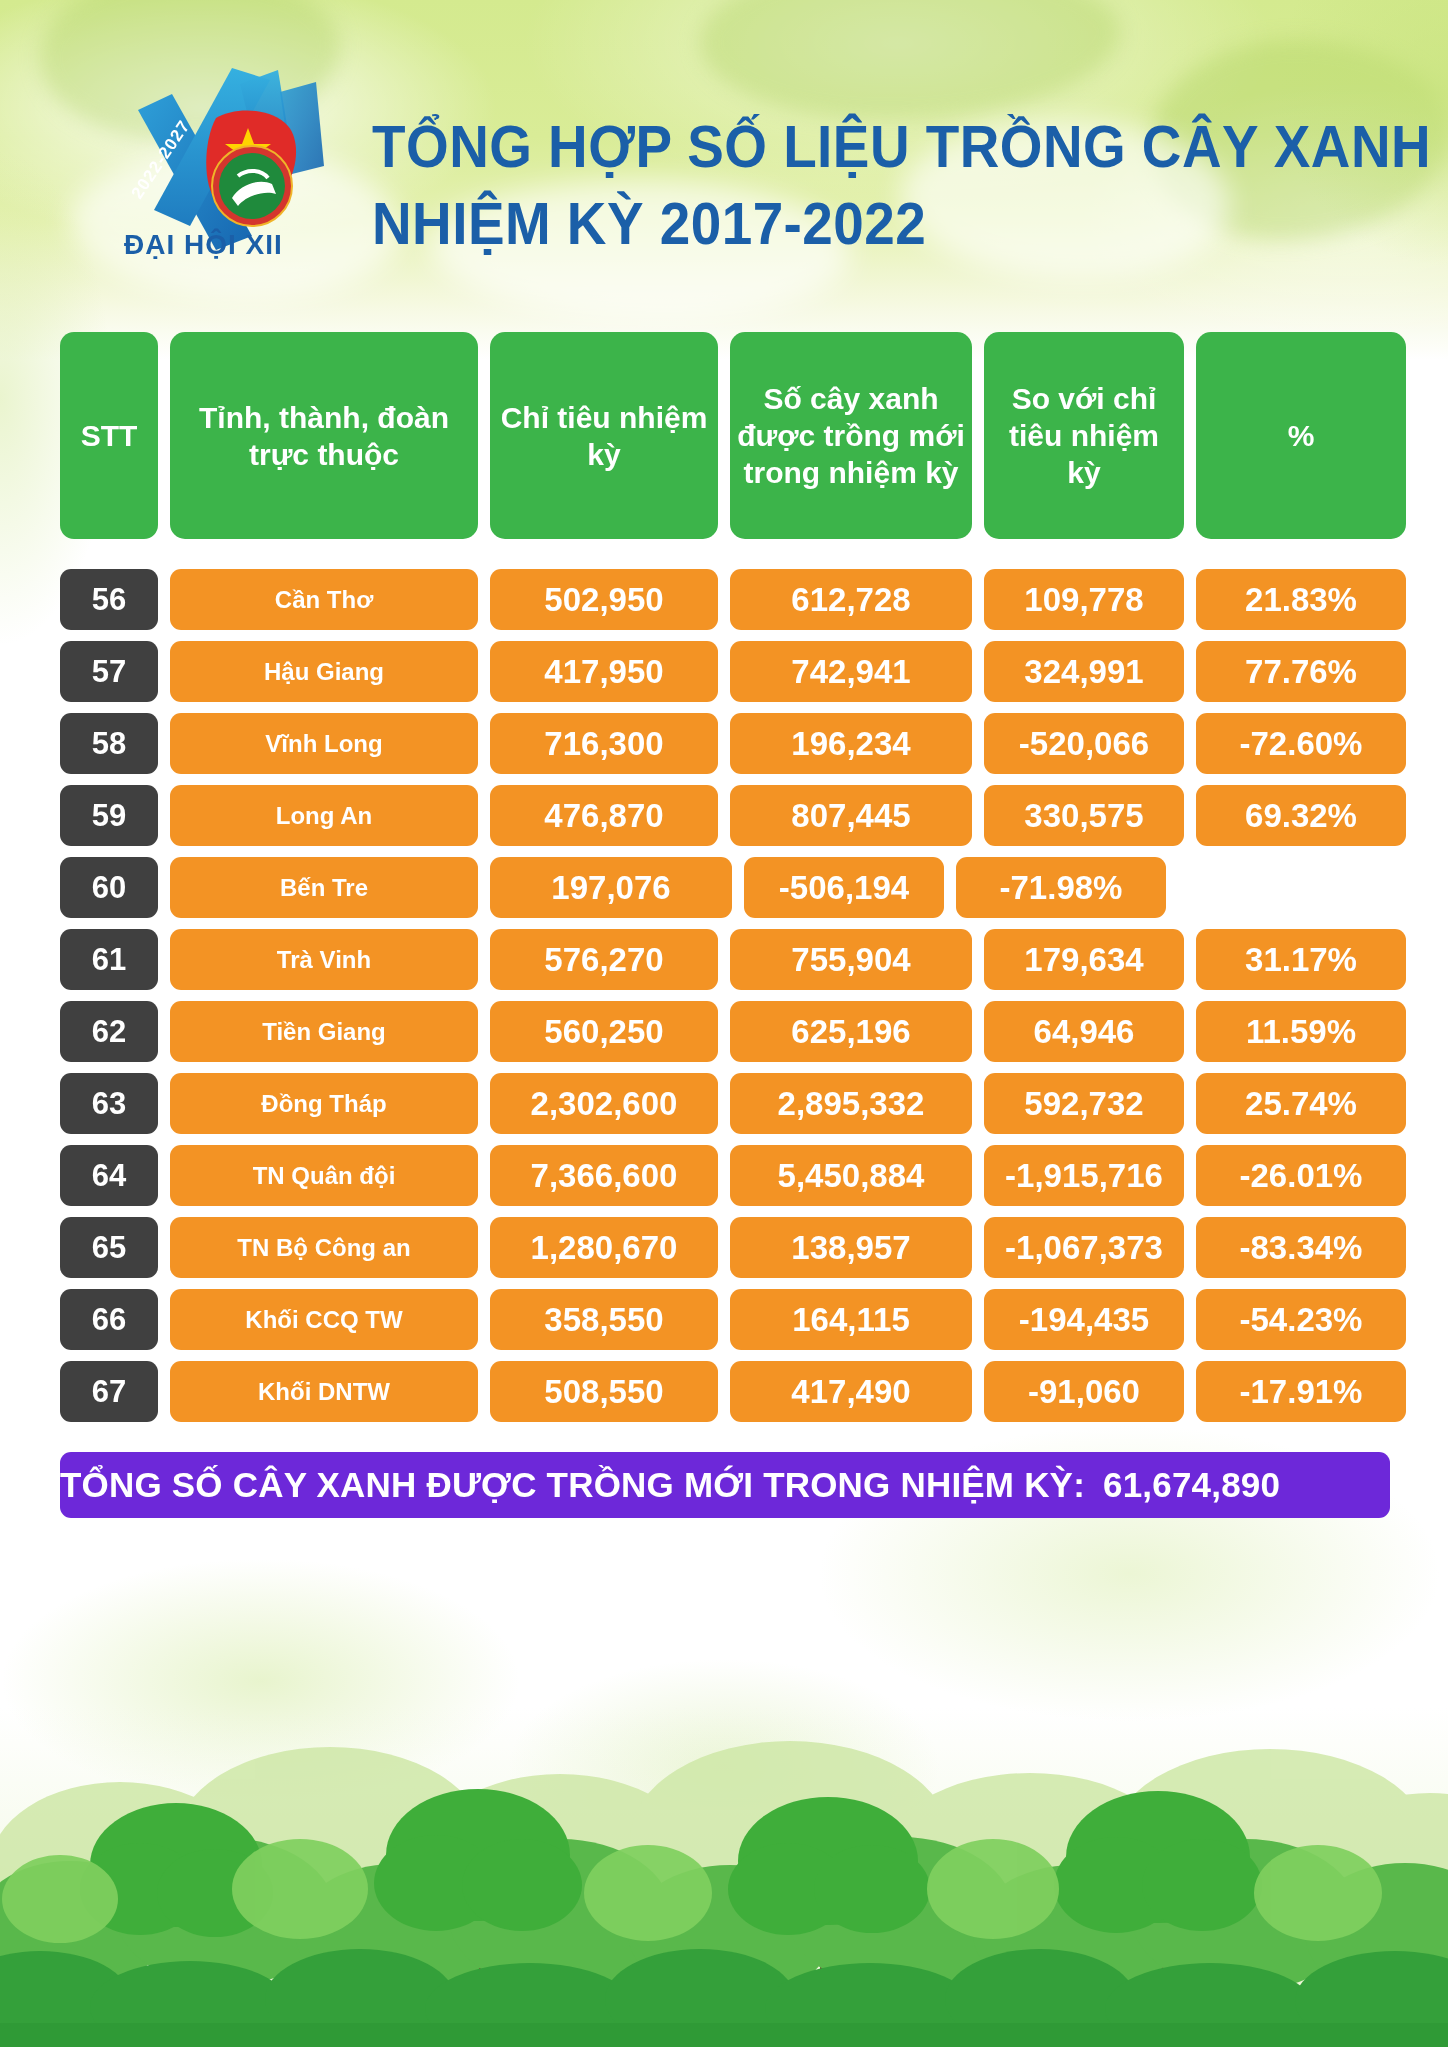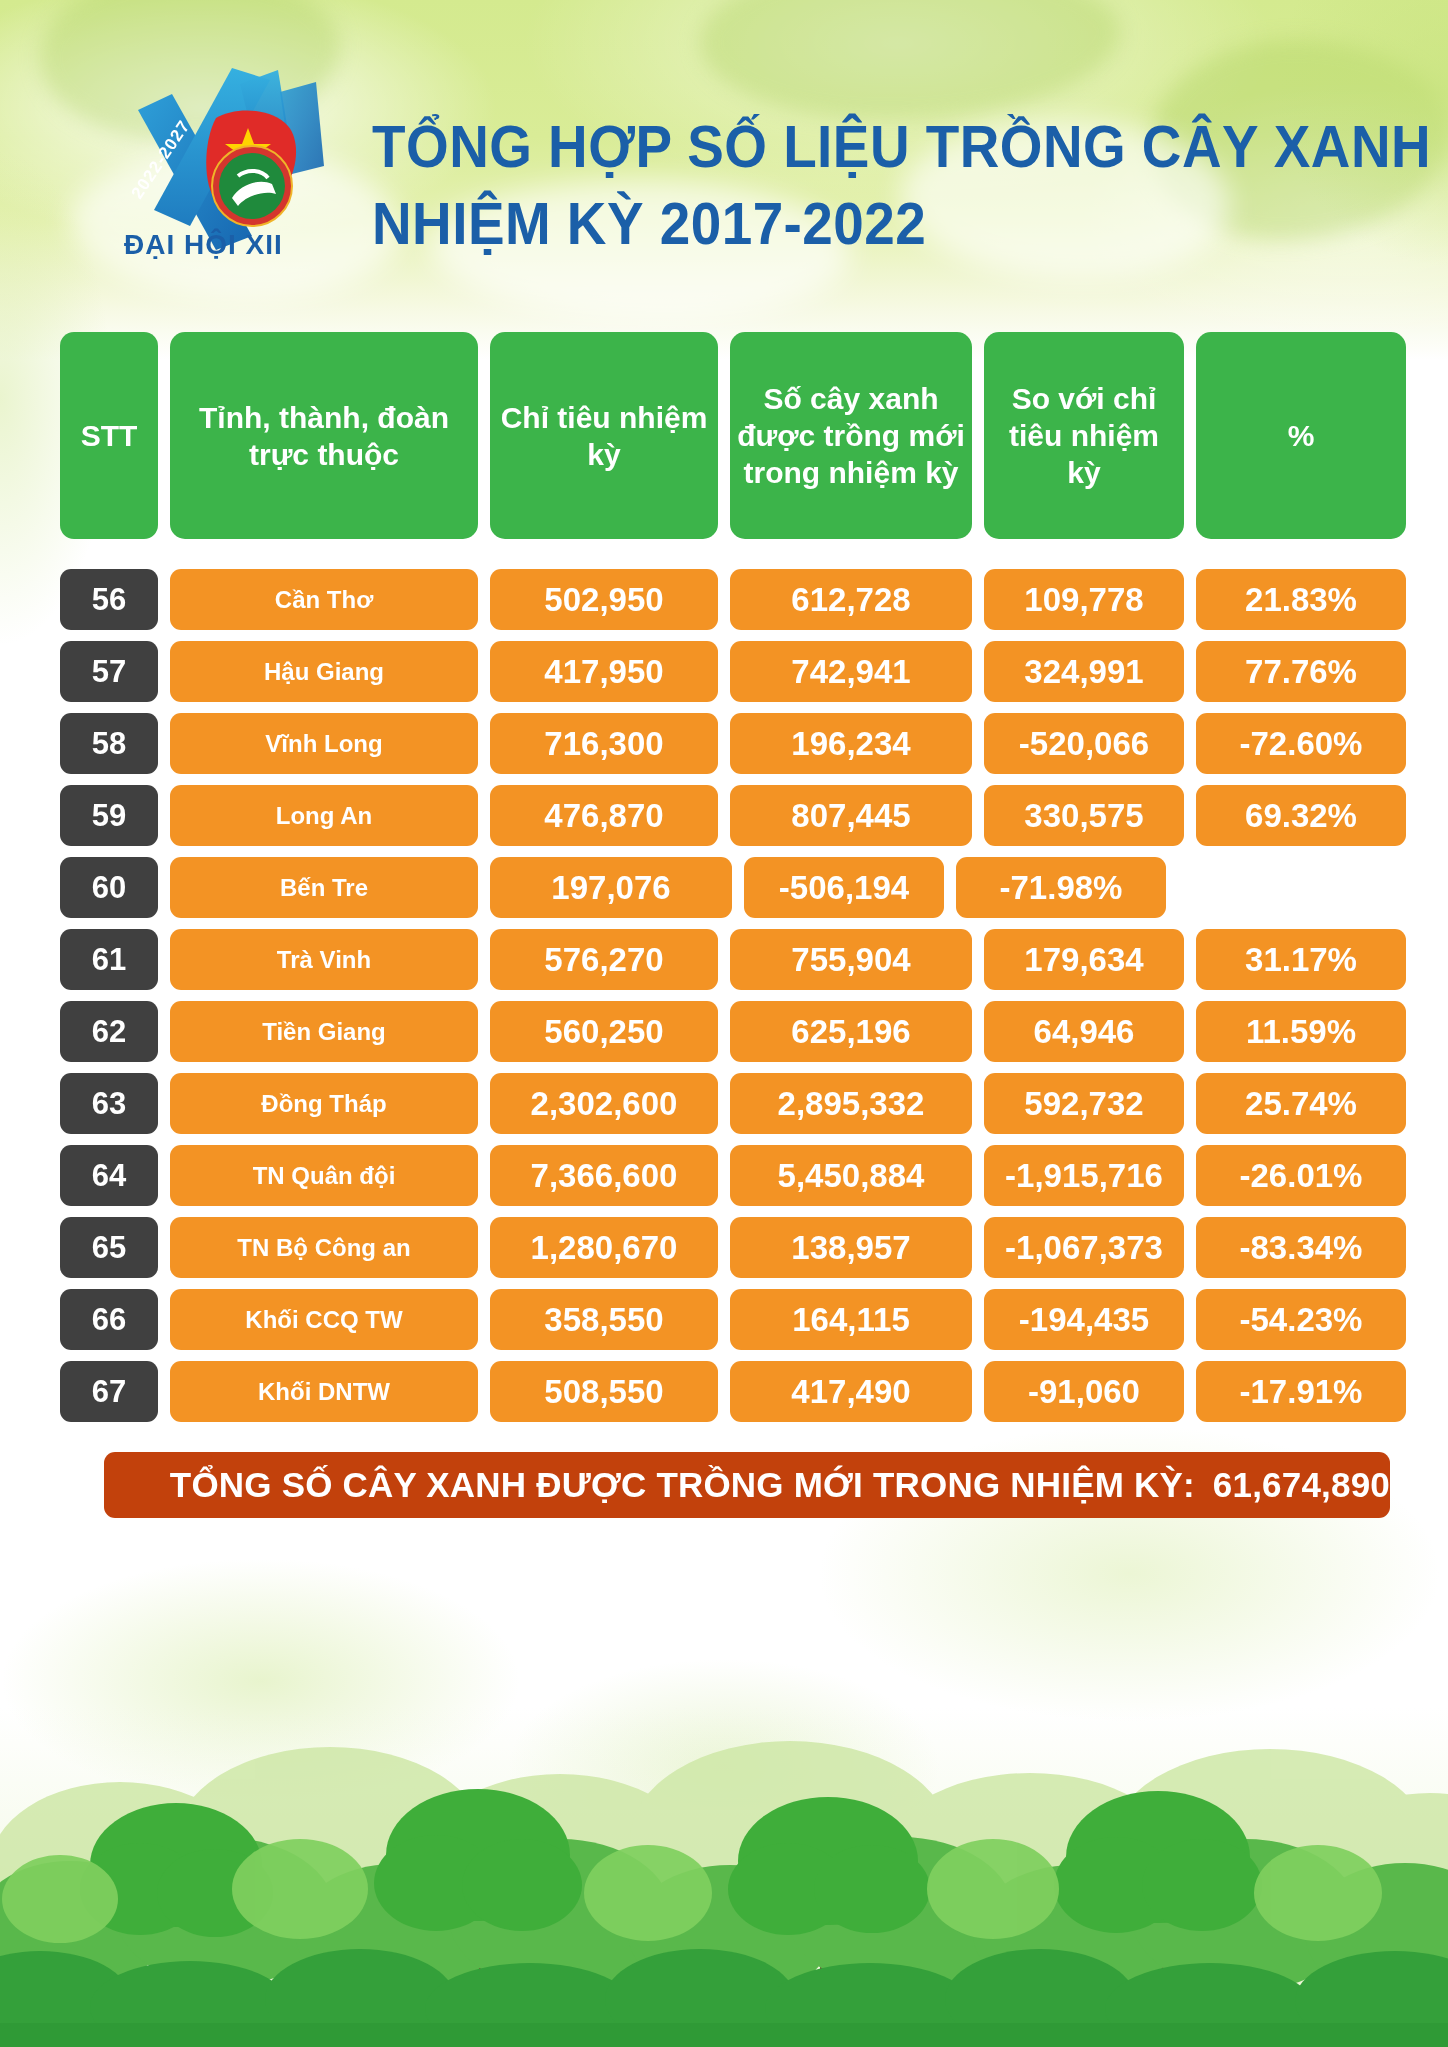--- a/index.html
+++ b/index.html
@@ -169,32 +169,31 @@
   .data-row .c-diff,
   .data-row .c-pct {
     background: #f39324;
   }
   .data-row .c-name { font-size: 24px; }
 
   
   .total-bar {
     margin-top: 30px;
     height: 66px;
-    background: #c2410c;
+    background: #6d28d9;
     border-radius: 11px;
     display: flex;
     align-items: center;
-    justify-content: flex-end;
+    justify-content: flex-start;
     color: #ffffff;
     font-family: "Liberation Sans Narrow", "Liberation Sans", sans-serif;
     font-weight: bold;
     font-size: 35px;
     letter-spacing: 0.2px;
     white-space: nowrap;
-    margin-left: 44px;
   }
   .total-bar .total-value { margin-left: 18px; }
 
   
   .trees {
     position: absolute;
     left: 0; bottom: 0;
     width: 1448px; height: 420px;
     z-index: 4;
   }

